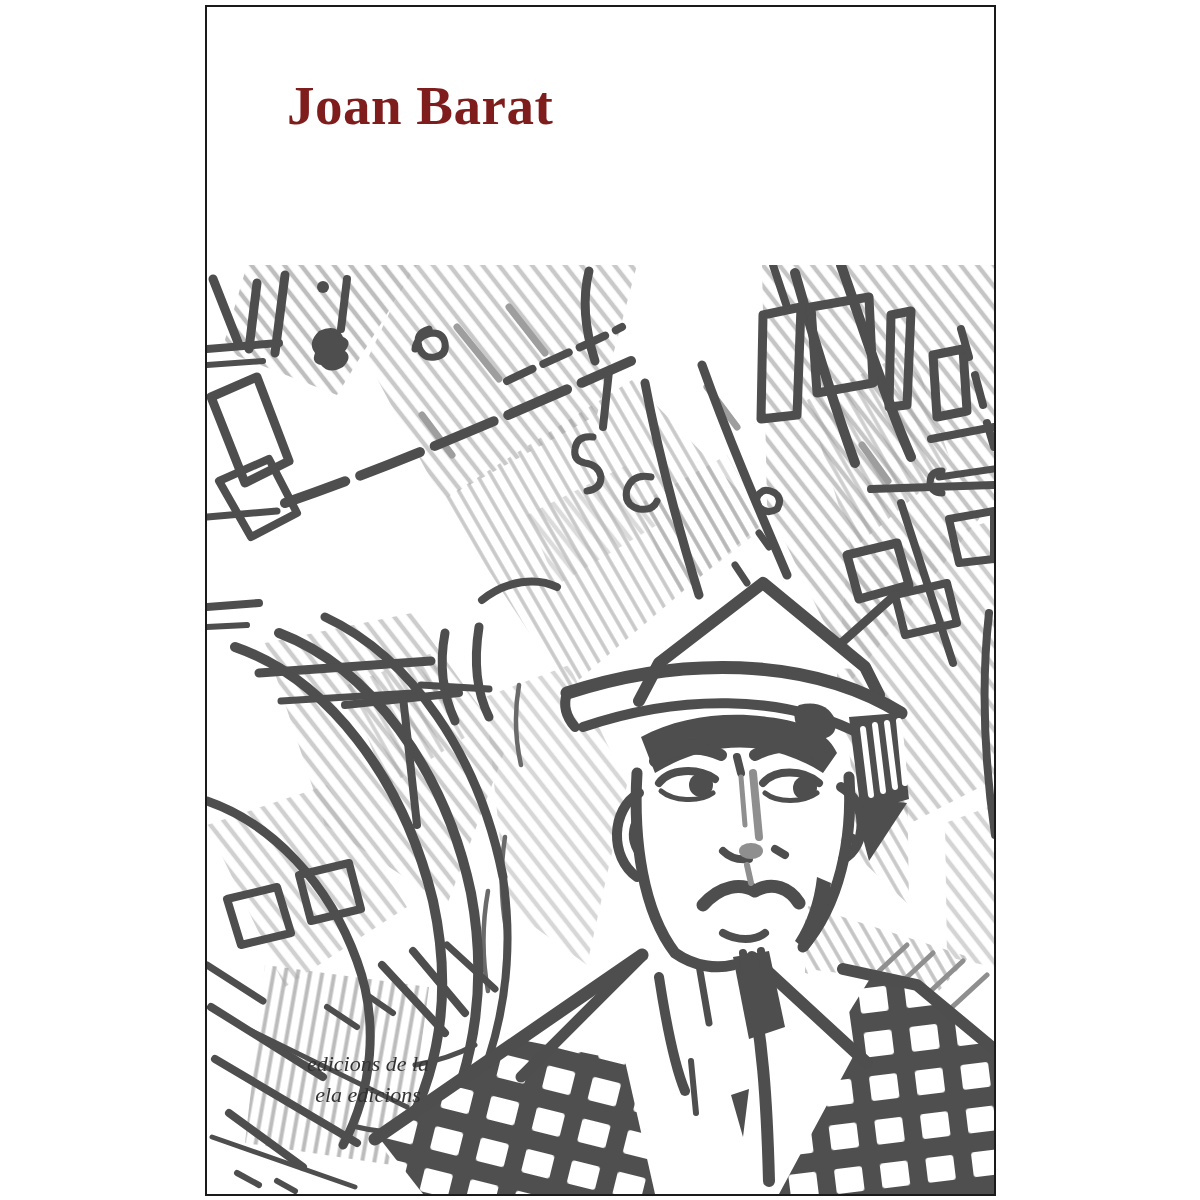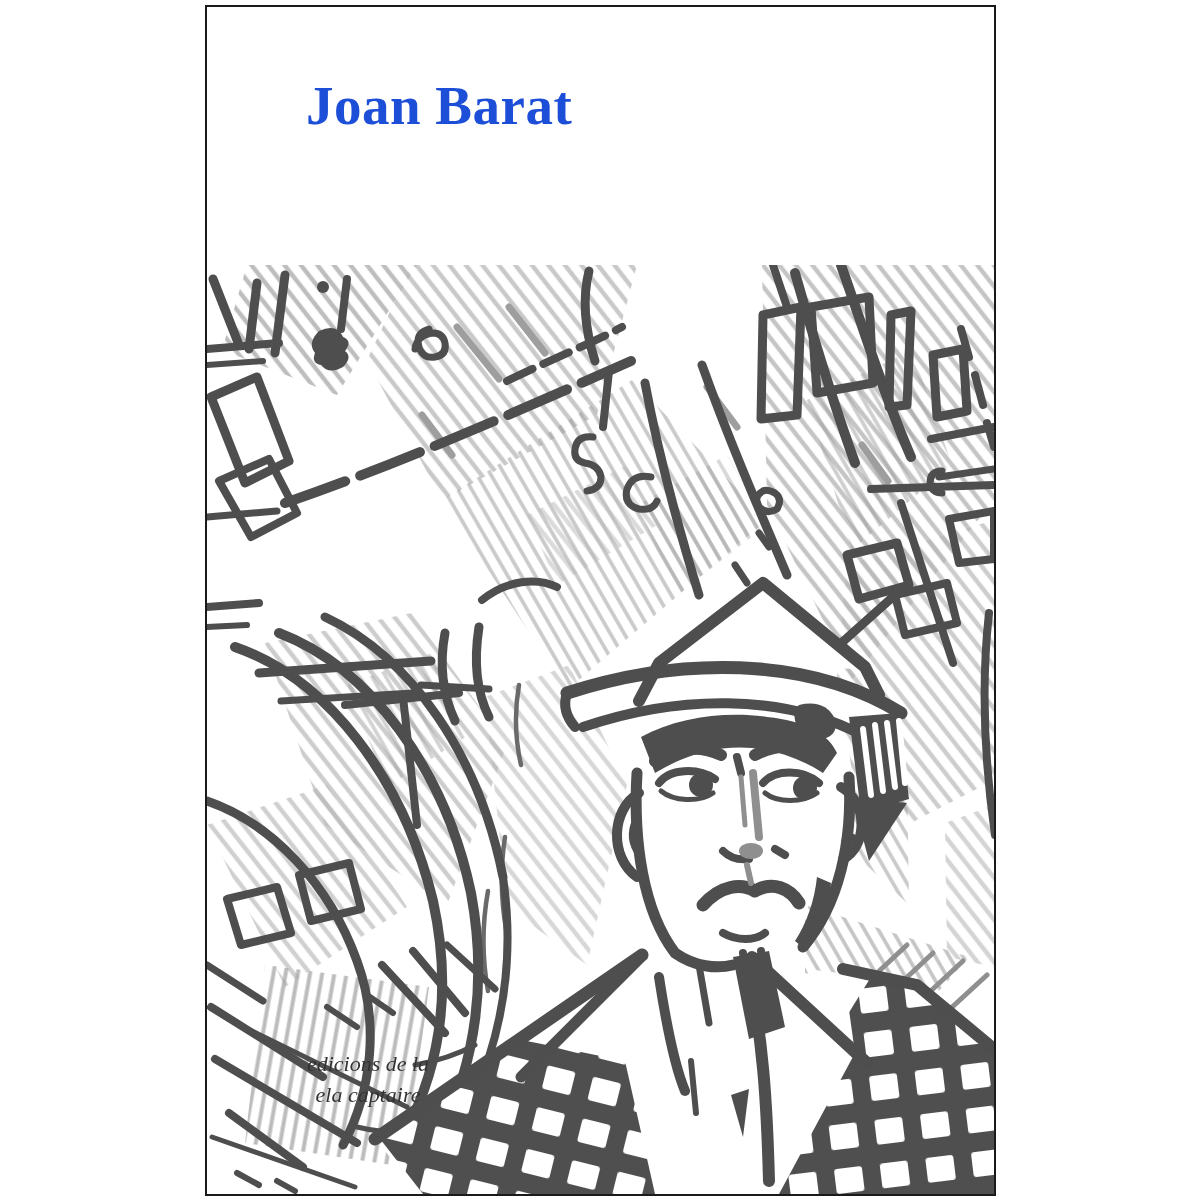--- a/index.html
+++ b/index.html
@@ -1,21 +1,21 @@
 <!DOCTYPE html>
 <html><head>
 <meta charset="utf-8">
 <style>
   html,body{margin:0;padding:0;background:#ffffff;}
   .page{position:relative;width:1200px;height:1200px;background:#ffffff;overflow:hidden;
         font-family:"Liberation Serif", serif;}
   .cover{position:absolute;left:205px;top:5px;width:787px;height:1187px;
          background:#ffffff;border:2px solid #1a1a1a;}
   .author{position:absolute;left:80px;top:71px;font-weight:bold;font-size:55px;
-          line-height:55px;color:#1d4ed8;letter-spacing:0.5px;white-space:nowrap;margin-left:19px;}
+          line-height:55px;color:#7f1d1d;letter-spacing:0.5px;white-space:nowrap;}
   .title{position:absolute;left:80px;top:149px;font-style:italic;font-size:58px;
          line-height:58px;color:#1c1c1c;letter-spacing:-0.5px;white-space:nowrap;}
   .illustration{position:absolute;left:0;top:258px;width:787px;height:929px;display:block;}
   .publisher{position:absolute;left:51px;top:1041px;width:220px;text-align:center;
              font-style:italic;font-size:22px;line-height:31px;color:#333333;}
 </style>
 </head>
 <body>
 
 <div class="page">
@@ -236,17 +236,17 @@
         <path d="M534,512 L538,560" stroke-width="5"></path>
         <ellipse cx="544" cy="586" rx="12" ry="8" fill="#8f8f8f" stroke="none"></ellipse>
         <path d="M540,600 L544,618" stroke-width="6"></path>
       </g>
     </svg>
 
     <div class="author">Joan Barat</div>
 
     <div class="publisher">
       <div>edicions de la</div>
-      <div>ela captaire</div>
+      <div>ela edicions</div>
     </div>
 
   </div>
 </div>
 
 </body></html>

